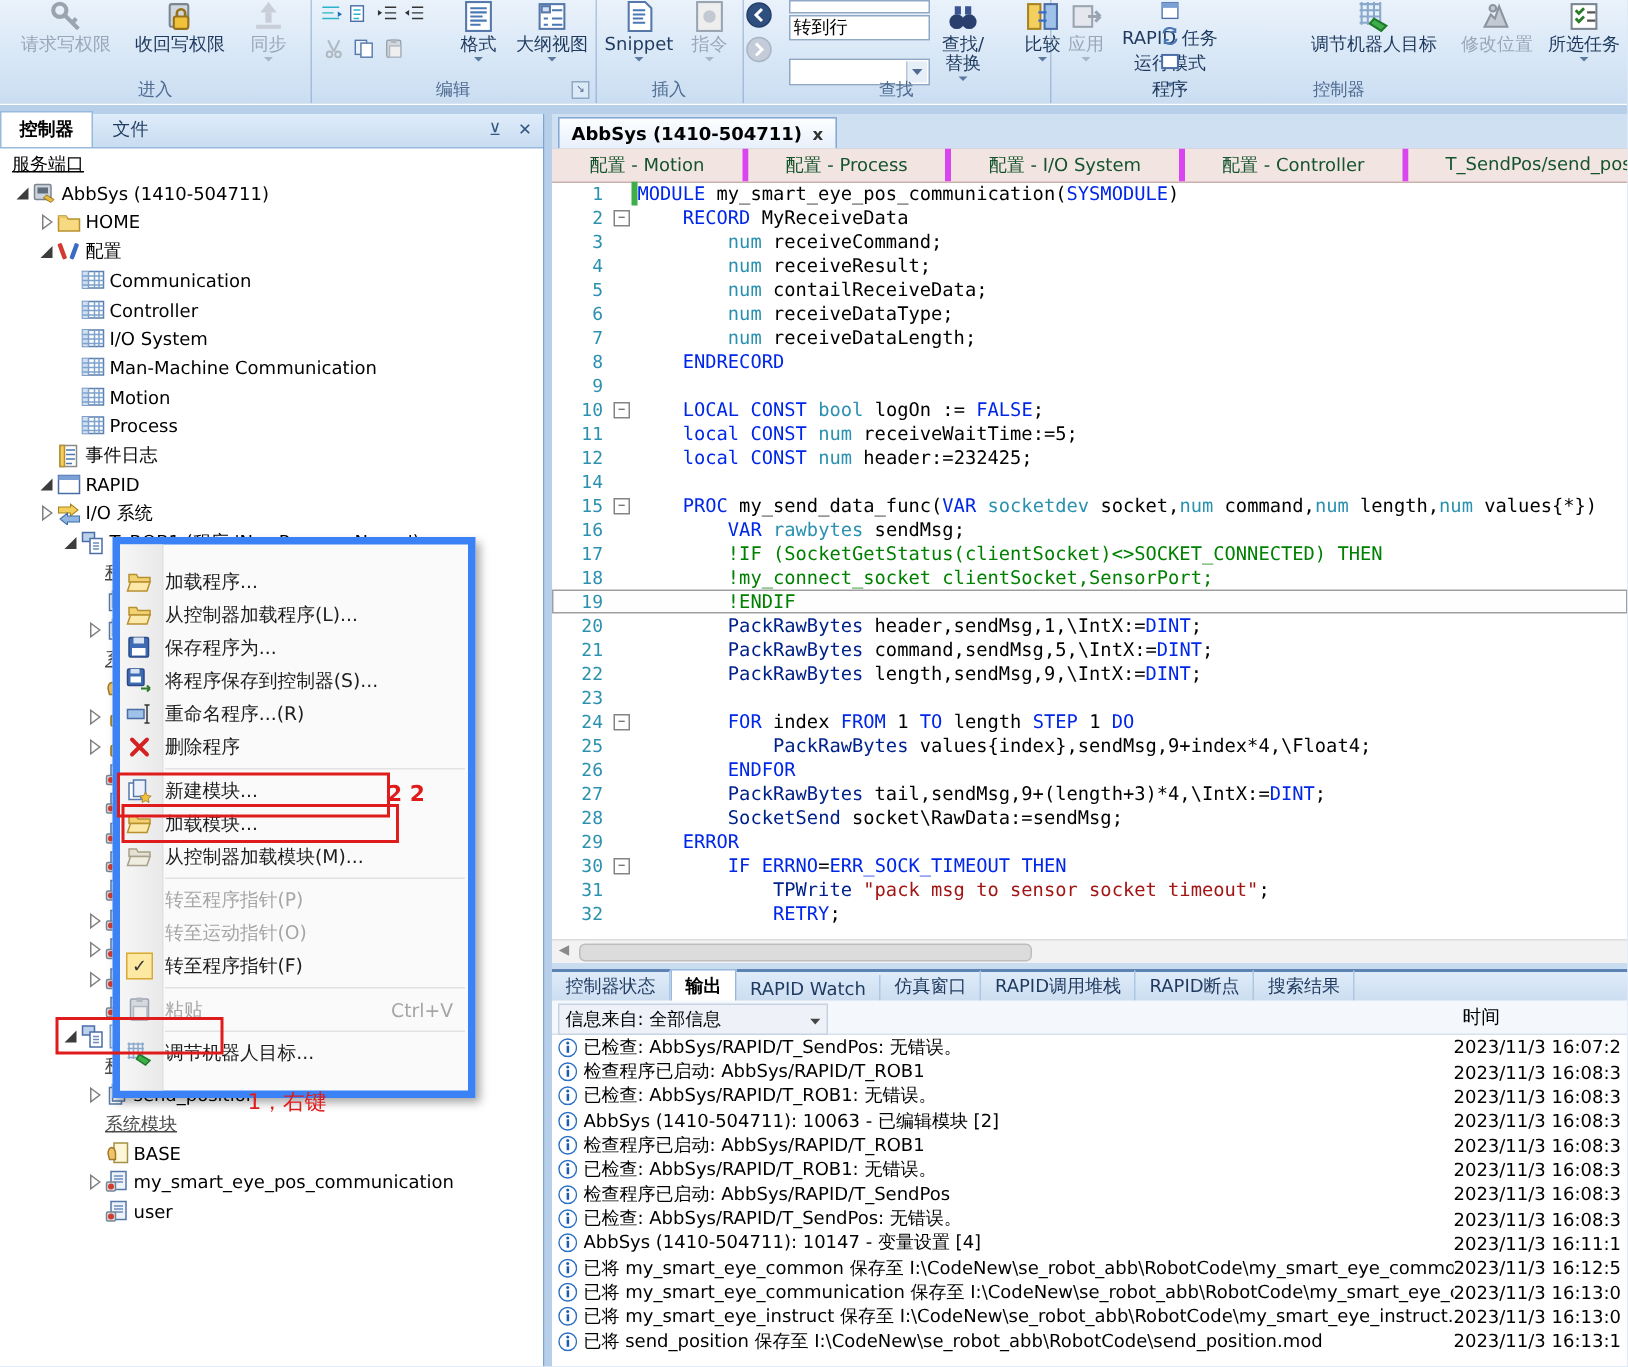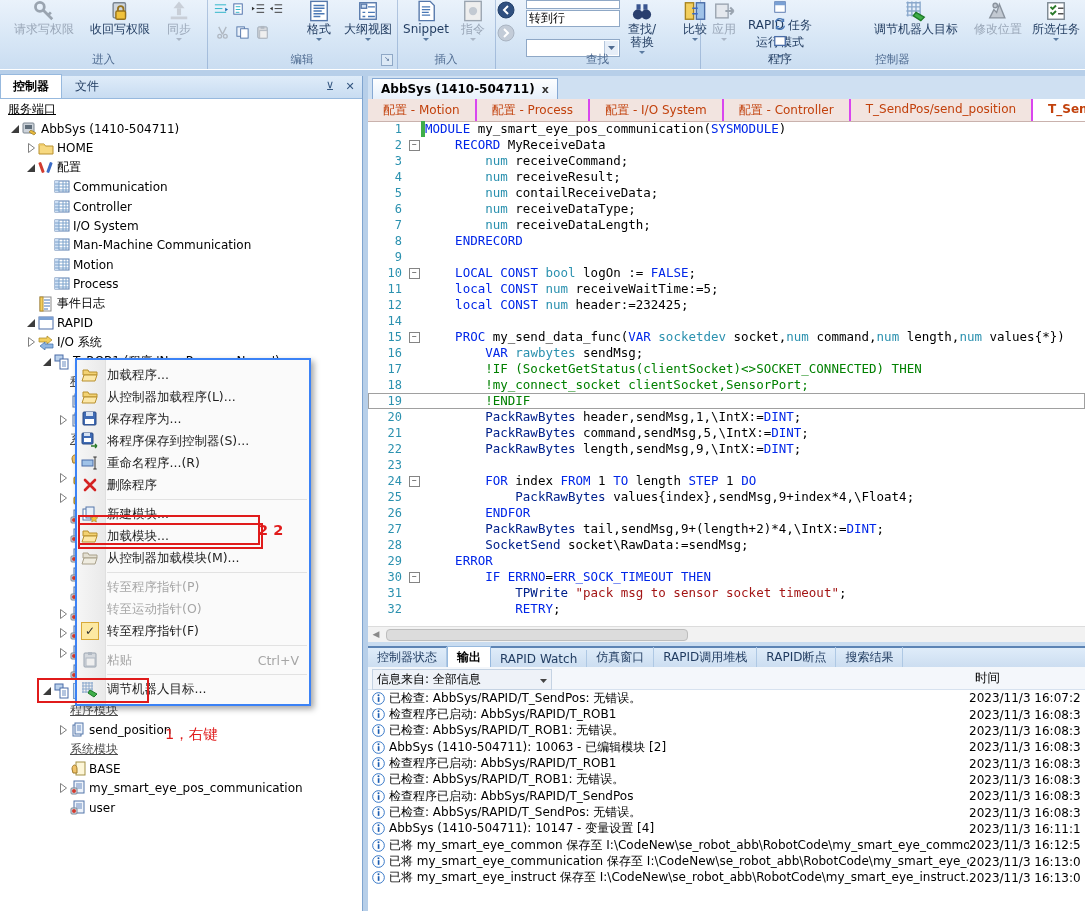--- a/index.html
+++ b/index.html
@@ -38,38 +38,38 @@
   .trow{height:19.4px;display:flex;align-items:center;white-space:nowrap;}
   .trow .sp{flex:none;}
   .texp{flex:none;width:14px;height:14px;}
   .tico{flex:none;width:16px;height:16px;margin-right:3px;}
   .tlabel{font-size:12px;}
   .trow.link .tlabel{text-decoration:underline;}
   .trow.cat .tlabel{color:#4a4a4a;text-decoration:underline;}
   .trow.sel .tlabel{background:linear-gradient(#dcebfc,#c1dbf5);border:1px solid #7da2ce;padding:0 3px;}
 
   
-  #ctxmenu{left:75px;top:358px;width:232px;background:#fafafa;border:2px solid #3b82f6;box-shadow:3px 3px 6px rgba(0,0,0,.35);padding:4px 0;z-index:20;}
+  #ctxmenu{left:75px;top:358px;width:232px;background:#fafafa;border:5px solid #3b82f6;box-shadow:3px 3px 6px rgba(0,0,0,.35);padding:14px 0;z-index:20;}
   #ctxmenu:before{content:"";position:absolute;left:0;top:0;bottom:0;width:28px;background:linear-gradient(90deg,#f6f6f6,#e9e9e9);border-right:1px solid #e0e0e0;}
   .mitem{position:relative;height:22px;display:flex;align-items:center;font-size:12.5px;color:#1e1e1e;}
   .mitem.dis{color:#a6a6a6;}
   .mi-ico{flex:none;width:18px;height:18px;margin:0 8px 0 4px;z-index:1;display:flex;align-items:center;justify-content:center;}
   .mi-ico.checked{background:#fde9a2;border:1px solid #d8a938;width:16px;height:16px;color:#333;font-size:12px;line-height:15px;}
   .mi-label{flex:1;z-index:1;}
   .mi-short{margin-right:10px;z-index:1;color:inherit;}
   .msep{height:1px;background:#e2e2e2;margin:3px 2px 3px 30px;}
   .mitem.boxed:after{content:"";position:absolute;left:1px;right:46px;top:-2px;bottom:-2px;border:2px solid #e01b1b;z-index:2;}
 
   
   #editor{left:368px;top:76px;width:717px;height:565px;background:#fff;}
   #doctab-row{position:absolute;left:0;top:0;width:717px;height:23px;background:#cfe0f2;border-bottom:1px solid #97b9de;}
   #doctab{position:absolute;left:4px;top:2px;height:20px;background:linear-gradient(#fdfeff,#e7f0fb);border:1px solid #86a9d4;border-bottom:none;display:flex;align-items:center;gap:7px;padding:0 8px;font-weight:bold;font-size:12px;}
   #doctab .x{font-weight:bold;font-size:11px;color:#333;}
   #modtab-row{position:absolute;left:0;top:23px;width:717px;height:22px;background:#e8d7d3;border-bottom:1px solid #c9b2ad;display:flex;overflow:hidden;}
-  .modtab{flex:none;padding:3px 15px;font-size:12px;color:#c2410c;background:#f2e4e0;border-right:2px solid #d946ef;white-space:nowrap;}
+  .modtab{flex:none;padding:3px 25px;font-size:12px;color:#14532d;background:#f2e4e0;border-right:4px solid #d946ef;white-space:nowrap;}
   .modtab.active{background:#fff;font-weight:bold;}
   #code{position:absolute;left:0;top:45px;width:717px;height:505px;overflow:hidden;font-family:"DejaVu Sans Mono","Liberation Mono",monospace;font-size:12.5px;}
   .cl{display:flex;height:16px;line-height:16px;position:relative;}
   .cl .ln{flex:none;width:34px;text-align:right;padding-right:5px;color:#2b91af;font-size:12px;}
   .cl .fm{flex:none;width:14px;position:relative;}
   .fbox{position:absolute;left:2px;top:3px;width:9px;height:9px;background:#fff;border:1px solid #848484;font-size:8px;line-height:7px;text-align:center;color:#444;}
   .cl .chg{flex:none;width:4px;}
   .cl.g1 .chg{background:#3fae49;}
   .cl pre{margin:0;white-space:pre;font:inherit;}
   .cl.cur{outline:1px solid #9f9f9f;outline-offset:-1px;background:#fefefe;}
@@ -992,21 +992,21 @@
         <div class="cl">
           <span class="ln">26</span>
           <span class="fm"></span>
           <span class="chg"></span>
           <pre><span class="tok-p">        </span><span class="tok-k">ENDFOR</span></pre>
         </div>
         <div class="cl">
           <span class="ln">27</span>
           <span class="fm"></span>
           <span class="chg"></span>
-          <pre><span class="tok-p">        </span><span class="tok-f">PackRawBytes</span><span class="tok-p"> tail,sendMsg,9+(length+2)*4,\IntX:=</span><span class="tok-k">DINT</span><span class="tok-p">;</span></pre>
+          <pre><span class="tok-p">        </span><span class="tok-f">PackRawBytes</span><span class="tok-p"> tail,sendMsg,9+(length+3)*4,\IntX:=</span><span class="tok-k">DINT</span><span class="tok-p">;</span></pre>
         </div>
         <div class="cl">
           <span class="ln">28</span>
           <span class="fm"></span>
           <span class="chg"></span>
           <pre><span class="tok-p">        </span><span class="tok-f">SocketSend</span><span class="tok-p"> socket\RawData:=sendMsg;</span></pre>
         </div>
         <div class="cl">
           <span class="ln">29</span>
           <span class="fm"></span>
@@ -1161,20 +1161,29 @@
         </div>
         <div class="orow">
           <span class="oi"><svg viewBox="0 0 14 14">
               <circle cx="7" cy="7" r="6.3" fill="#fff" stroke="#2a6fc4"></circle>
               <rect x="6.2" y="5.6" width="1.8" height="5" fill="#1a5cb0"></rect>
               <circle cx="7" cy="3.6" r="1.1" fill="#1a5cb0"></circle>
             </svg></span>
           <span class="ot">已将 my_smart_eye_instruct 保存至 I:\CodeNew\se_robot_abb\RobotCode\my_smart_eye_instruct.sys</span>
           <span class="otm">2023/11/3 16:13:0</span>
         </div>
+        <div class="orow">
+          <span class="oi"><svg viewBox="0 0 14 14">
+              <circle cx="7" cy="7" r="6.3" fill="#fff" stroke="#2a6fc4"></circle>
+              <rect x="6.2" y="5.6" width="1.8" height="5" fill="#1a5cb0"></rect>
+              <circle cx="7" cy="3.6" r="1.1" fill="#1a5cb0"></circle>
+            </svg></span>
+          <span class="ot">已将 send_position 保存至 I:\CodeNew\se_robot_abb\RobotCode\send_position.mod</span>
+          <span class="otm">2023/11/3 16:13:1</span>
+        </div>
       </div>
   </div>
 
   <div class="redbox abs" style="left:78px;top:515px;width:178px;height:26px;"></div>
   <div class="redtext abs" style="left:258px;top:522px;font-weight:bold;">2 2</div>
   <div class="redbox abs" style="left:37px;top:678px;width:108px;height:21px;"></div>
   <div class="redtext abs" style="left:165px;top:725px;">1，右键</div>
 
 </div>
 

